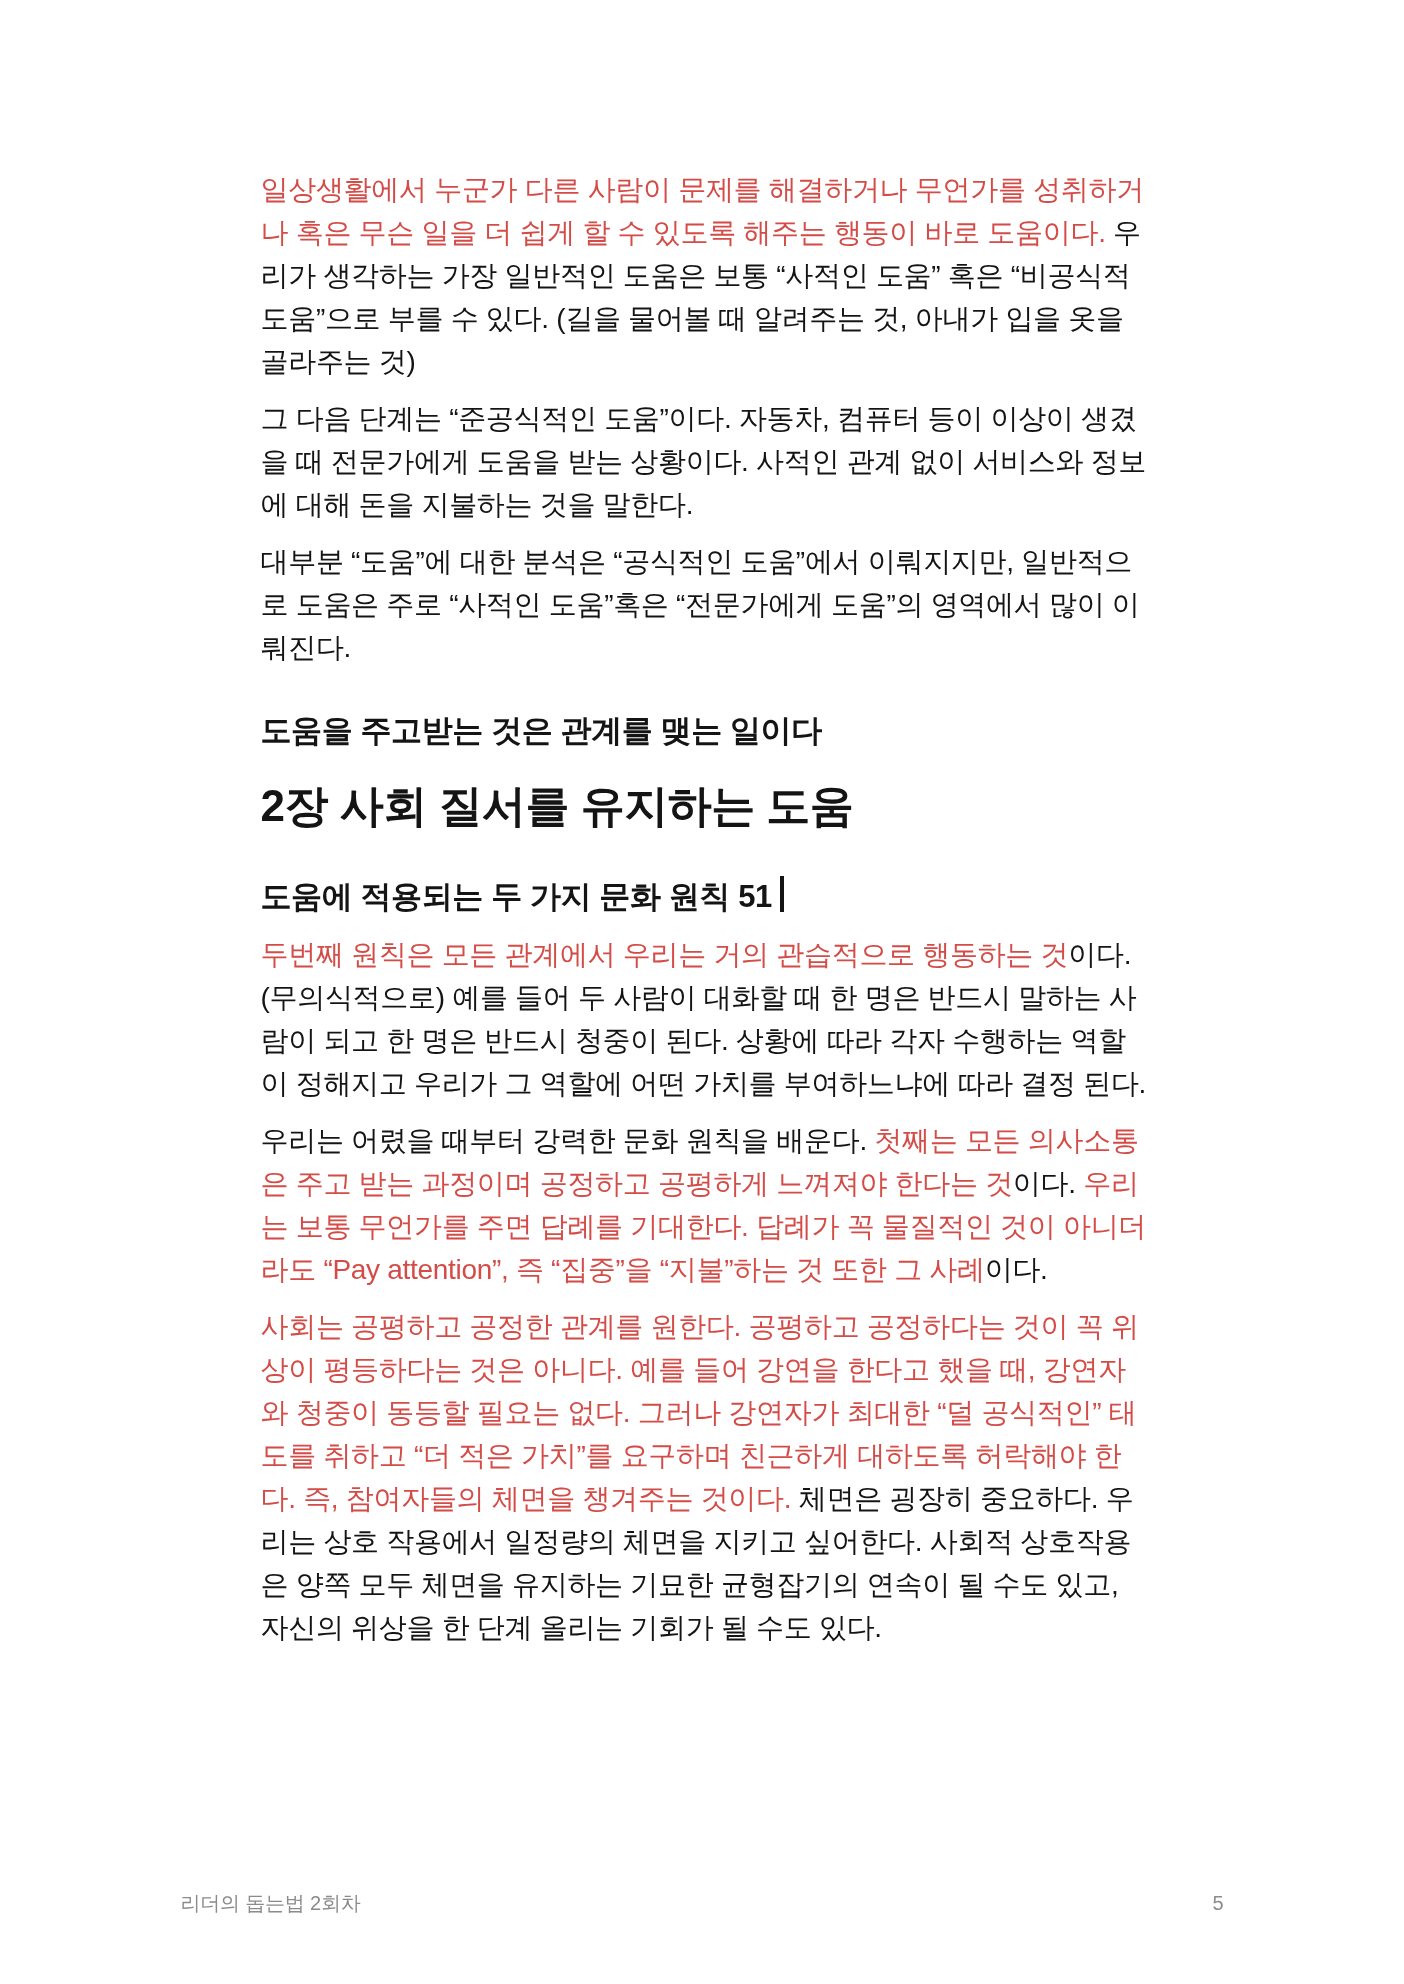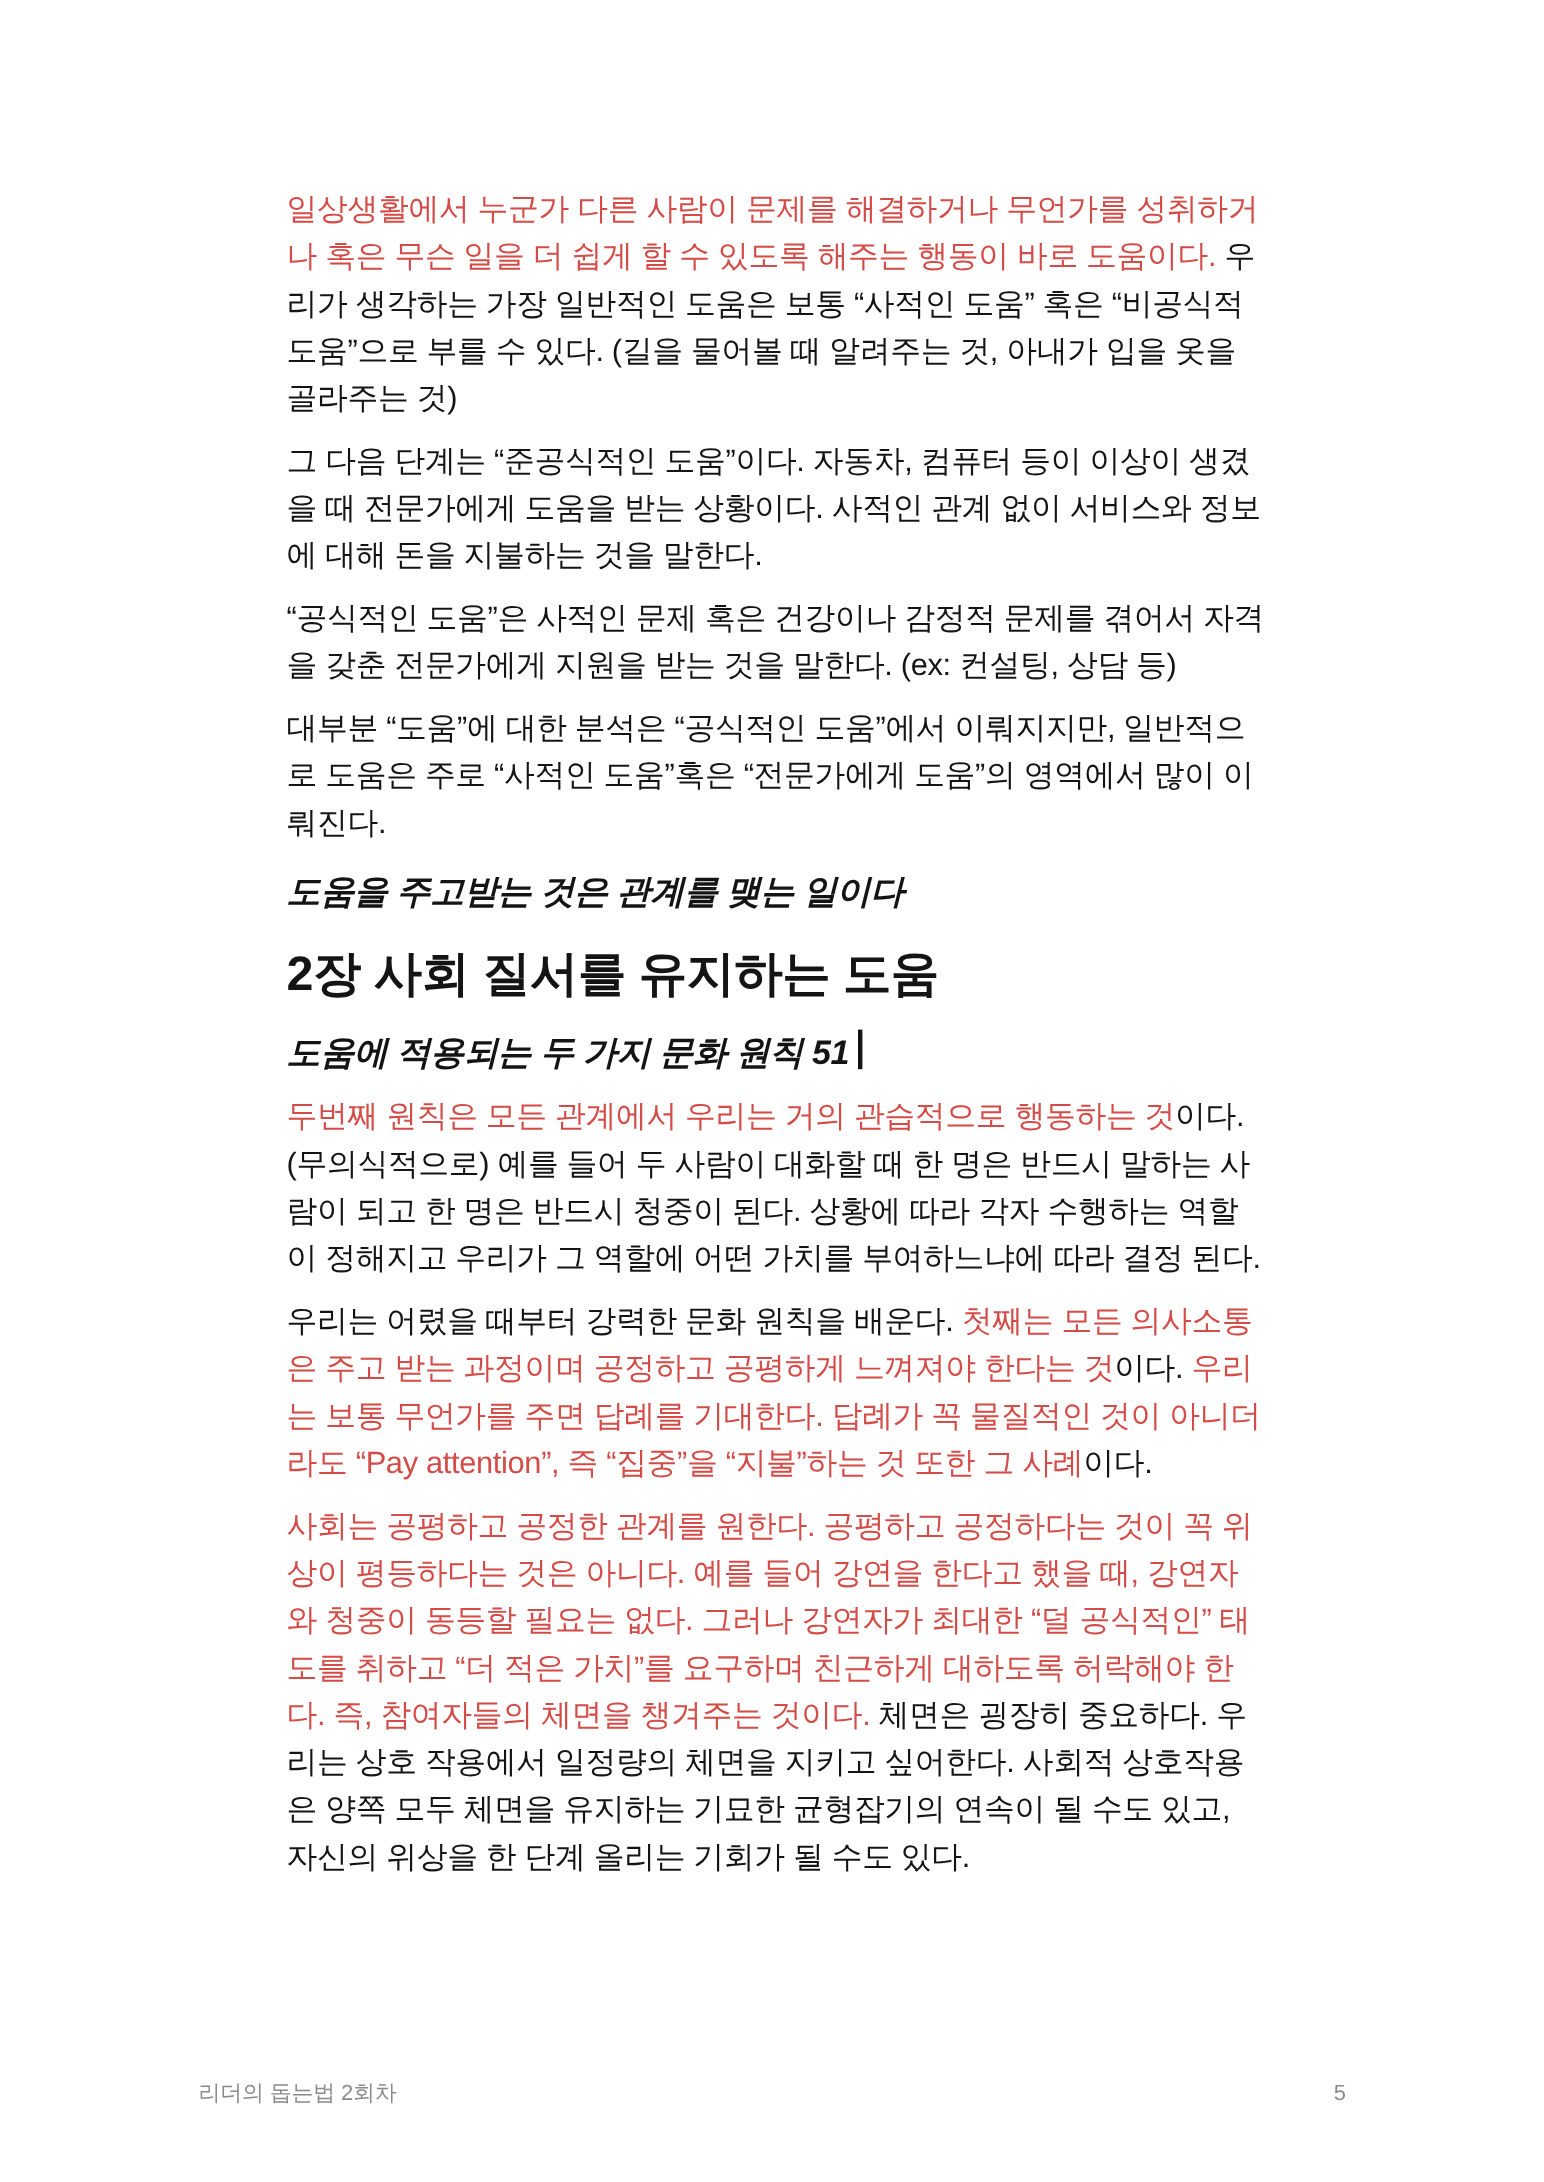--- a/index.html
+++ b/index.html
@@ -30,23 +30,22 @@
     font-size:44px;
     line-height:58px;
     font-weight:700;
     margin:24px 0 16px;
     letter-spacing:-0.5px;
   }
   .content h2{
     font-size:31px;
     line-height:44px;
     font-weight:700;
-    margin:20px 0 10px;
+    margin:40px 0 10px;
     letter-spacing:-0.4px;
-    font-style:italic;
   }
   .run-red{color:#d44c47;}
   .run-default{color:#141414;}
   .cursor{
     display:inline-block;
     width:4px;
     height:36px;
     background:#141414;
     margin-left:8px;
     vertical-align:-5px;
@@ -66,21 +65,20 @@
     gap:48px;
   }
 </style>
 </head>
 <body>
 
 <div class="page">
   <div class="content">
       <p><span class="run-red">일상생활에서 누군가 다른 사람이 문제를 해결하거나 무언가를 성취하거나 혹은 무슨 일을 더 쉽게 할 수 있도록 해주는 행동이 바로 도움이다.</span><span class="run-default"> 우리가 생각하는 가장 일반적인 도움은 보통 “사적인 도움” 혹은 “비공식적 도움”으로 부를 수 있다. (길을 물어볼 때 알려주는 것, 아내가 입을 옷을 골라주는 것)</span></p>
       <p><span class="run-default">그 다음 단계는 “준공식적인 도움”이다. 자동차, 컴퓨터 등이 이상이 생겼을 때 전문가에게 도움을 받는 상황이다. 사적인 관계 없이 서비스와 정보에 대해 돈을 지불하는 것을 말한다.</span></p>
-      <p><span class="run-default">“공식적인 도움”은 사적인 문제 혹은 건강이나 감정적 문제를 겪어서 자격을 갖춘 전문가에게 지원을 받는 것을 말한다. (ex: 컨설팅, 상담 등)</span></p>
       <p><span class="run-default">대부분 “도움”에 대한 분석은 “공식적인 도움”에서 이뤄지지만, 일반적으로 도움은 주로 “사적인 도움”혹은 “전문가에게 도움”의 영역에서 많이 이뤄진다.</span></p>
       <h2><span class="run-default">도움을 주고받는 것은 관계를 맺는 일이다</span></h2>
       <h1><span class="run-default">2장 사회 질서를 유지하는 도움</span></h1>
       <h2><span class="run-default">도움에 적용되는 두 가지 문화 원칙 51</span><span class="cursor"></span></h2>
       <p><span class="run-red">두번째 원칙은 모든 관계에서 우리는 거의 관습적으로 행동하는 것</span><span class="run-default">이다. (무의식적으로) 예를 들어 두 사람이 대화할 때 한 명은 반드시 말하는 사람이 되고 한 명은 반드시 청중이 된다. 상황에 따라 각자 수행하는 역할이 정해지고 우리가 그 역할에 어떤 가치를 부여하느냐에 따라 결정 된다.</span></p>
       <p><span class="run-default">우리는 어렸을 때부터 강력한 문화 원칙을 배운다. </span><span class="run-red">첫째는 모든 의사소통은 주고 받는 과정이며 공정하고 공평하게 느껴져야 한다는 것</span><span class="run-default">이다. </span><span class="run-red">우리는 보통 무언가를 주면 답례를 기대한다. 답례가 꼭 물질적인 것이 아니더라도 “Pay attention”, 즉 “집중”을 “지불”하는 것 또한 그 사례</span><span class="run-default">이다.</span></p>
       <p><span class="run-red">사회는 공평하고 공정한 관계를 원한다. 공평하고 공정하다는 것이 꼭 위상이 평등하다는 것은 아니다. 예를 들어 강연을 한다고 했을 때, 강연자와 청중이 동등할 필요는 없다. 그러나 강연자가 최대한 “덜 공식적인” 태도를 취하고 “더 적은 가치”를 요구하며 친근하게 대하도록 허락해야 한다. 즉, 참여자들의 체면을 챙겨주는 것이다.</span><span class="run-default"> 체면은 굉장히 중요하다. 우리는 상호 작용에서 일정량의 체면을 지키고 싶어한다. 사회적 상호작용은 양쪽 모두 체면을 유지하는 기묘한 균형잡기의 연속이 될 수도 있고, 자신의 위상을 한 단계 올리는 기회가 될 수도 있다.</span></p>
     </div>
 
   <div class="footer">

